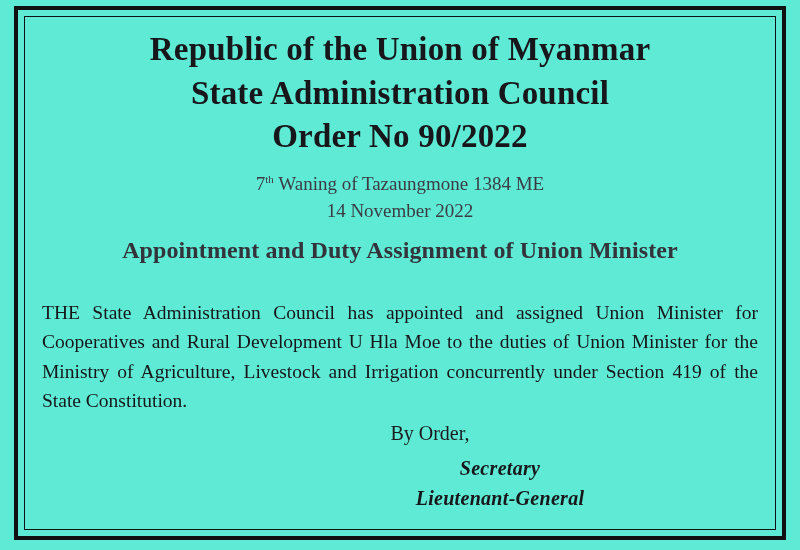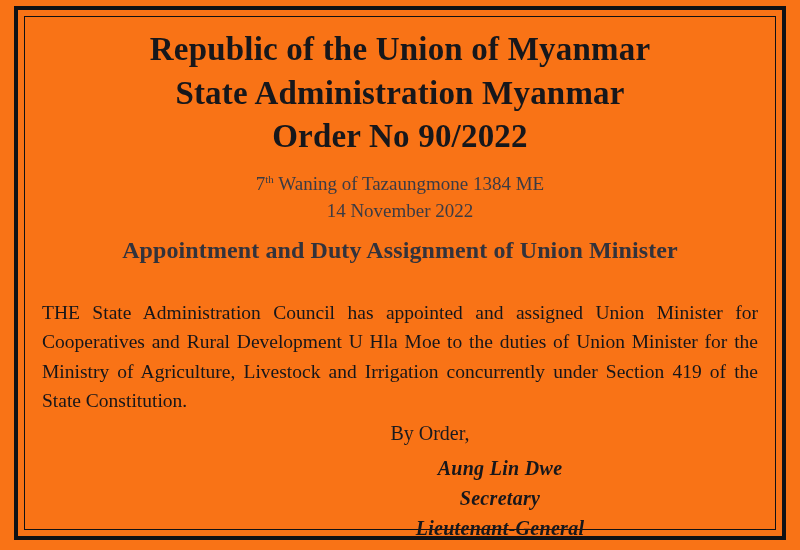--- a/index.html
+++ b/index.html
@@ -13,21 +13,21 @@
     font-family: "Liberation Serif", serif;
     color: #1b1b1f;
     overflow: hidden;
   }
 
   .page {
     position: relative;
     width: 800px;
     height: 550px;
     box-sizing: border-box;
-    background: #f97316;
+    background: #5eead4;
   }
 
   
   .frame-outer {
     position: absolute;
     left: 14px;
     top: 6px;
     right: 14px;
     bottom: 10px;
     border: 4px solid #111114;
@@ -128,35 +128,34 @@
 
 <div class="page">
 
   <div class="frame-outer"></div>
   <div class="frame-inner"></div>
 
   <div class="content">
 
     <div class="title-block">
       <div class="title-line">Republic of the Union of Myanmar</div>
-      <div class="title-line">State Administration Myanmar</div>
+      <div class="title-line">State Administration Council</div>
       <div class="title-line">Order No 90/2022</div>
     </div>
 
     <div class="date-block">
       <div class="date-line"><span>7</span><sup>th</sup> <span>Waning of Tazaungmone 1384 ME</span></div>
       <div class="date-line">14 November 2022</div>
     </div>
 
     <div class="subject">Appointment and Duty Assignment of Union Minister</div>
 
     <div class="body-text">THE State Administration Council has appointed and assigned Union Minister for Cooperatives and Rural Development U Hla Moe to the duties of Union Minister for the Ministry of Agriculture, Livestock and Irrigation concurrently under Section 419 of the State Constitution.</div>
 
     <div class="by-order">By Order,</div>
 
     <div class="signature">
-      <div class="sig-line">Aung Lin Dwe</div>
       <div class="sig-line">Secretary</div>
       <div class="sig-line">Lieutenant-General</div>
     </div>
 
   </div>
 </div>
 
 </body></html>

